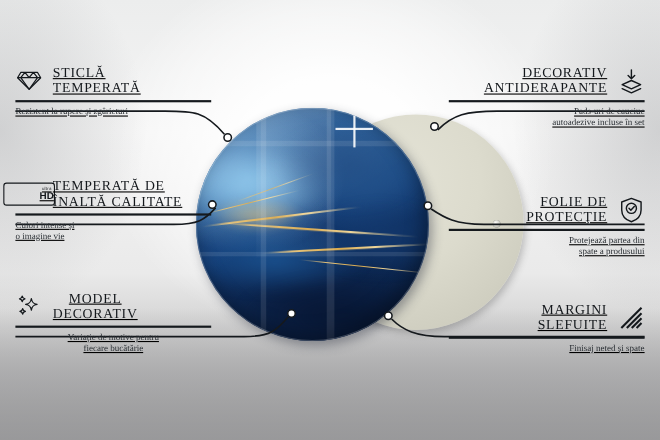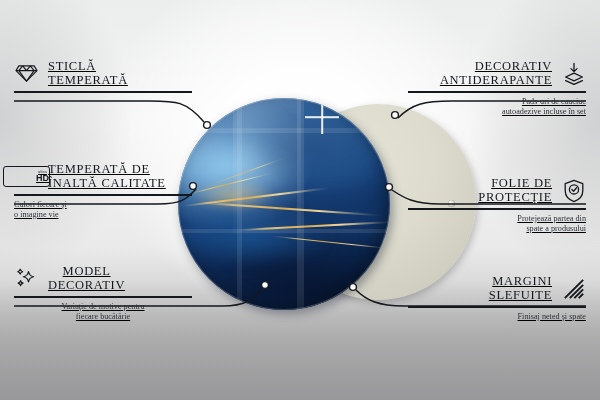--- a/index.html
+++ b/index.html
@@ -171,35 +171,36 @@
           <g fill="none" stroke="#14181c" stroke-width="1.2" stroke-linejoin="round">
             <path d="M4 3h16l3 5-11 11L1 8z"></path>
             <path d="M1 8h22M8 3l-4 5 8 11 8-11-4-5M8 3l4 5 4-5M4 8l8 11 8-11"></path>
           </g>
         </svg>
       </span>
       <span class="title">STICLĂ
 TEMPERATĂ</span>
     </div>
     <div class="rule"></div>
+    <div class="desc">Rezistent la rupere şi zgârieturi</div>
   </div>
 
   <div class="feat left" style="top:163px;">
     <div class="head">
       <span class="ico">
         <span class="hdbox">
           <span class="u">ultra</span>
           <span class="h">HD</span>
         </span>
       </span>
       <span class="title">TEMPERATĂ DE
 ÎNALTĂ CALITATE</span>
     </div>
     <div class="rule"></div>
-    <div class="desc">Culori fiecare şi
+    <div class="desc">Culori intense şi
 o imagine vie</div>
   </div>
 
   <div class="feat left" style="top:265px;text-align:center;">
     <div class="head">
       <span class="ico">
         <svg width="24" height="23" viewBox="0 0 24 23">
           <g fill="none" stroke="#14181c" stroke-width="1.15" stroke-linejoin="round">
             <path d="M13.5 4.5c.6 3.5 1.7 4.6 5.2 5.2-3.5.6-4.6 1.7-5.2 5.2-.6-3.5-1.7-4.6-5.2-5.2 3.5-.6 4.6-1.7 5.2-5.2z"></path>
             <path d="M5.2 2.2c.3 1.7.8 2.2 2.5 2.5-1.7.3-2.2.8-2.5 2.5-.3-1.7-.8-2.2-2.5-2.5 1.7-.3 2.2-.8 2.5-2.5z"></path>

